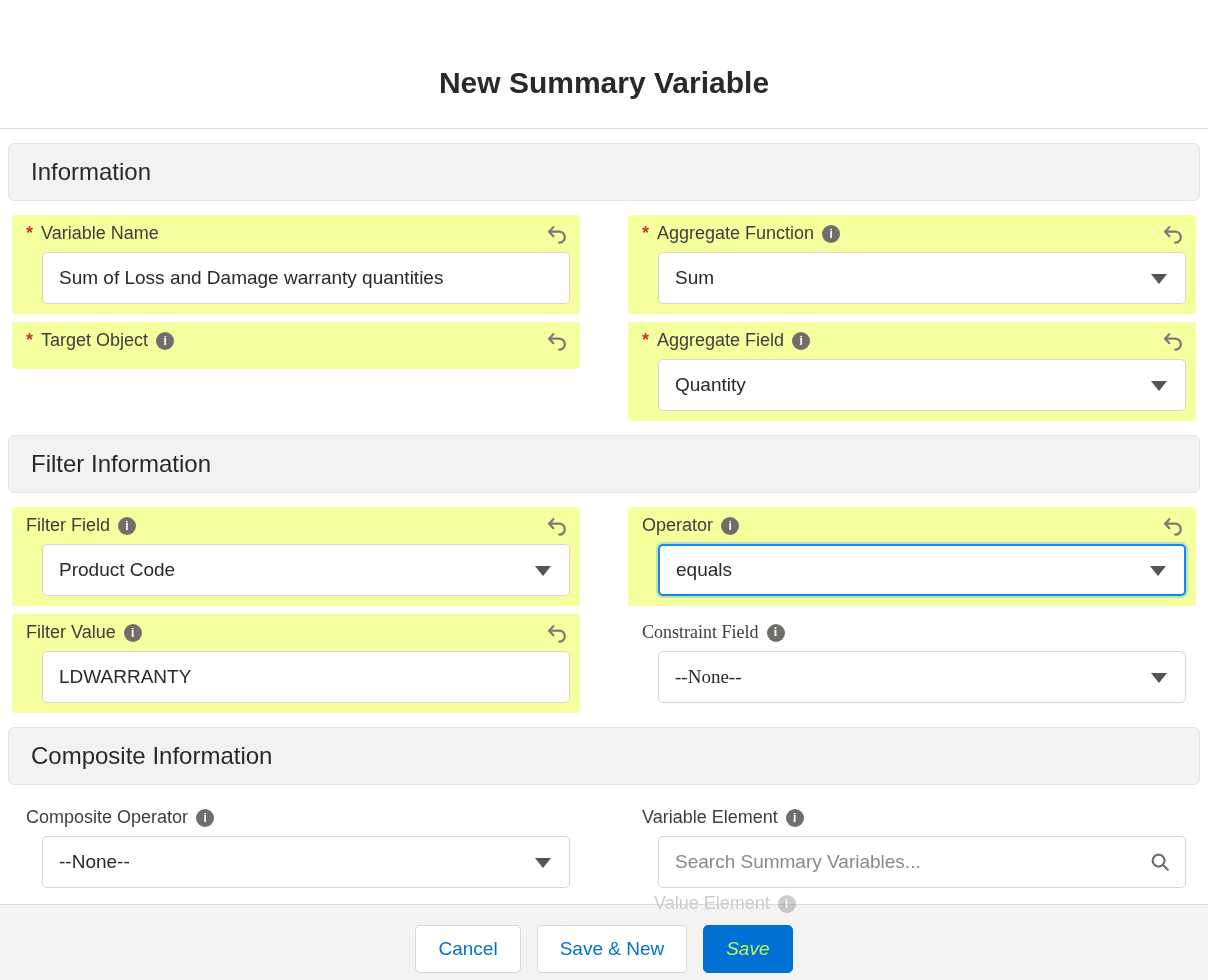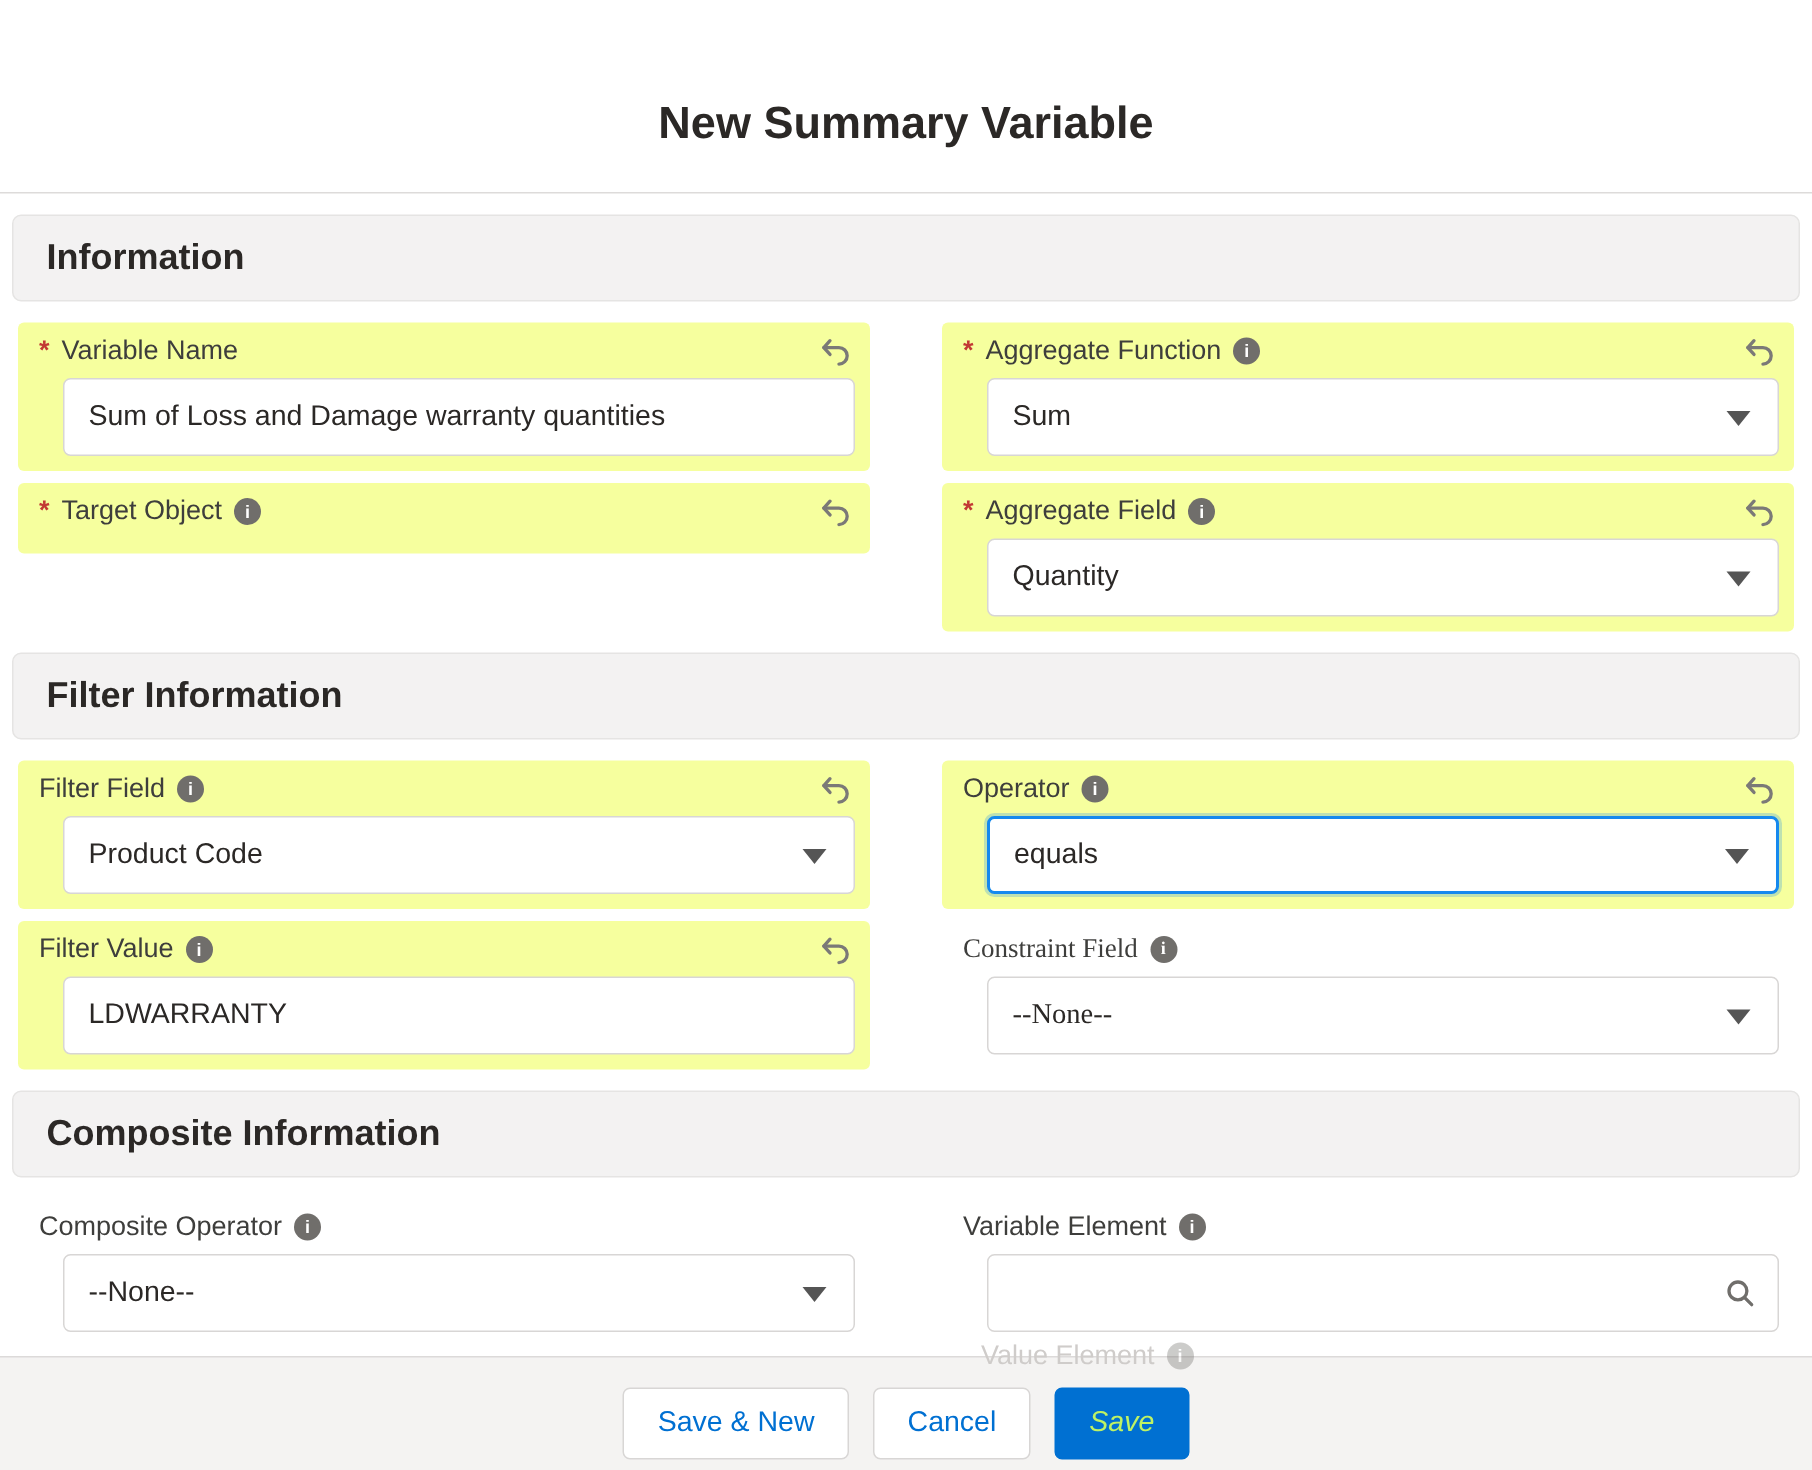--- a/index.html
+++ b/index.html
@@ -20,21 +20,21 @@
     padding:0 4px;
   }
 
   .section-header {
     background:#f3f2f2;
     border:1px solid #e5e4e3;
     border-radius:6px;
     padding:14px 22px;
     margin:14px 4px 0;
     font-size:24px;
-    font-weight:700;
+    font-weight:400;
   }
 
   .row {
     display:flex;
     gap:48px;
     padding:0 8px;
     margin-top:14px;
   }
   .col { flex:1 1 0; min-width:0; }
   .field {
@@ -306,34 +306,35 @@
         </div>
       </div>
     </div>
     <div class="col">
       <div class="field">
         <div class="label-row">
           <span>Variable Element</span>
           <span class="info-icon">i</span>
         </div>
         <div class="control search-control">
+          <input type="text" placeholder="Search Summary Variables..." style="">
           <span class="search-icon">
             <svg viewBox="0 0 24 24" fill="none" stroke="currentColor" stroke-width="2.4" stroke-linecap="round">
                 <circle cx="10.5" cy="10.5" r="6.5"></circle>
                 <line x1="20.5" y1="20.5" x2="15.2" y2="15.2"></line>
               </svg>
           </span>
         </div>
       </div>
     </div>
   </div>
 
 </div>
 
 <div class="footer">
   <div class="ghost-label">
     <span>Value Element</span>
     <span class="info-icon" style="opacity:.35">i</span>
   </div>
+  <button class="btn">Cancel</button>
   <button class="btn">Save &amp; New</button>
-  <button class="btn">Cancel</button>
   <button class="btn primary">Save</button>
 </div>
 
 </body></html>

